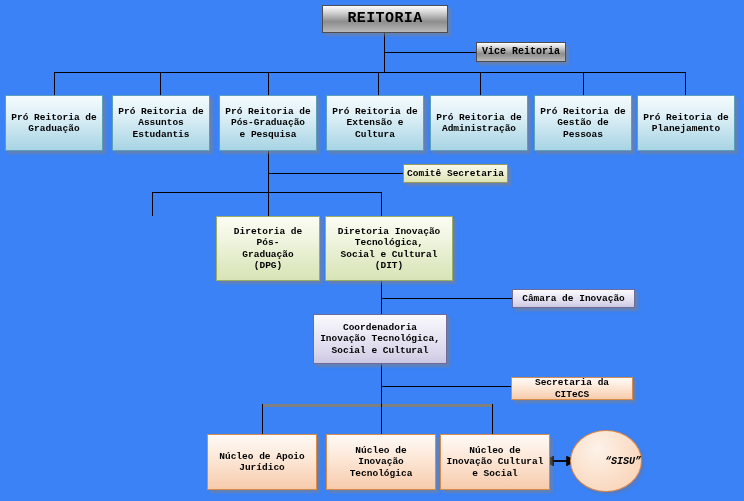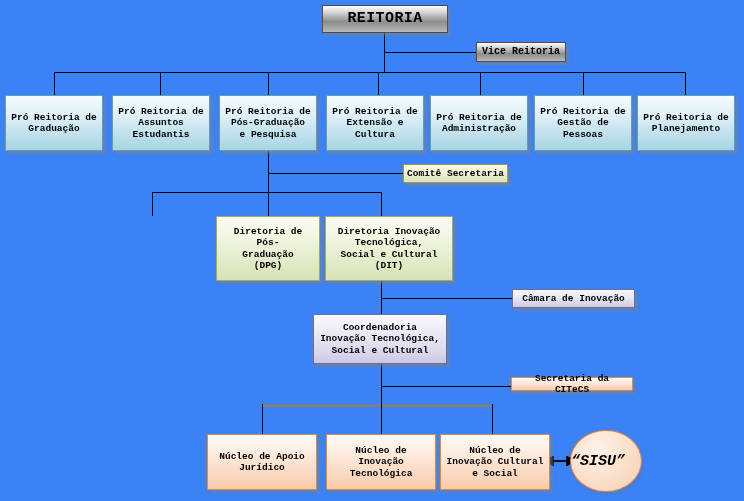--- a/index.html
+++ b/index.html
@@ -81,24 +81,24 @@
   .nuc-node   { font-size: 9.5px; }
   .pill-node  { font-size: 9.5px; }
 
   
   .ellipse {
     position: absolute;
     border-radius: 50%;
     box-sizing: border-box;
     display: flex;
     align-items: center;
-    justify-content: flex-start;
+    justify-content: flex-end;
     font-style: italic;
     font-weight: bold;
-    font-size: 15px;
+    font-size: 10px;
     color: #000000;
     background: radial-gradient(circle at 38% 30%, #fdf2e9 0%, #fbe2ce 45%, #f7cdb0 100%);
     border: 1px solid #d9864a;
     box-shadow: 2px 2px 3px rgba(140,110,90,0.35);
   }
 
   
   .dbl-arrow { position: absolute; }
 </style>
 </head>
@@ -214,21 +214,21 @@
   <div class="node thm-purple shadow pill-node" style="left:512px; top:289px; width:123px; height:19px;">
     <span class="txt">Câmara de Inovação</span>
   </div>
 
   <div class="node thm-purple shadow coord-node" style="left:313px; top:314px; width:134px; height:50px;">
     <span class="txt">Coordenadoria
 Inovação Tecnológica,
 Social e Cultural</span>
   </div>
 
-  <div class="node thm-orange shadow pill-node" style="left:511px; top:377px; width:122px; height:14px;">
+  <div class="node thm-orange shadow pill-node" style="left:511px; top:377px; width:122px; height:23px;">
     <span class="txt">Secretaria da CITeCS</span>
   </div>
 
   <div class="node thm-orange shadow nuc-node" style="left:207px; top:434px; width:110px; height:56px;">
     <span class="txt">Núcleo de Apoio
 Jurídico</span>
   </div>
   <div class="node thm-orange shadow nuc-node" style="left:326px; top:434px; width:110px; height:56px;">
     <span class="txt">Núcleo de
 Inovação

